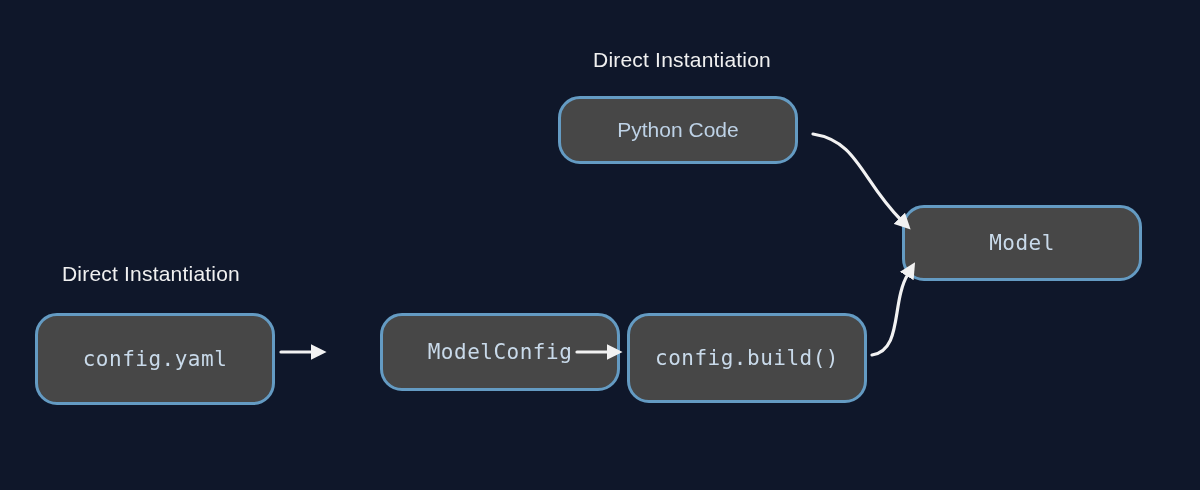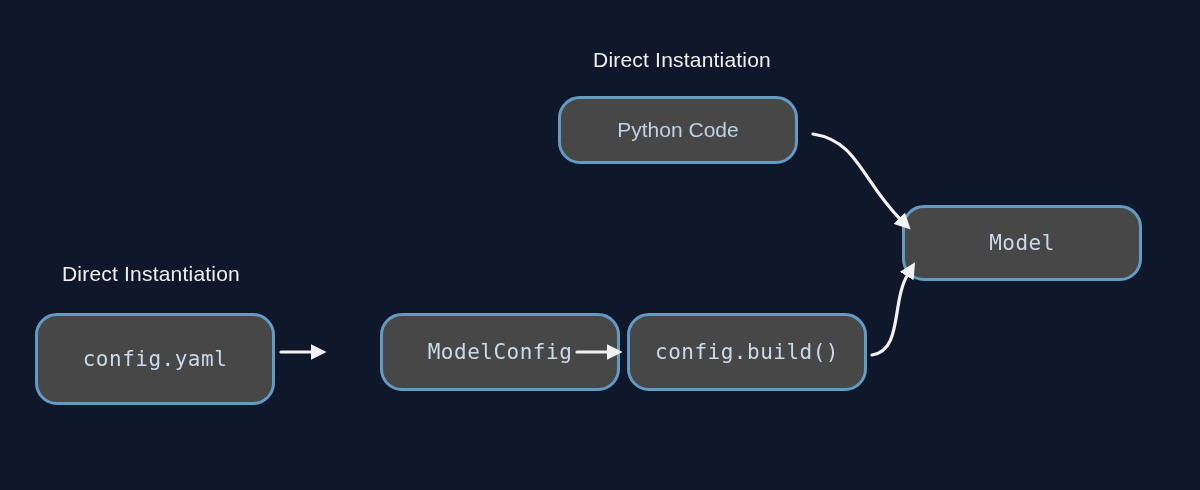--- a/index.html
+++ b/index.html
@@ -50,21 +50,21 @@
     color: #bed2e6;
   }
   .node.mono {
     font-family: "DejaVu Sans Mono", "Liberation Mono", monospace;
     font-size: 21px;
     letter-spacing: 0.5px;
   }
   #node-python-code { left: 558px; top: 96px;  height: 68px; }
   #node-config-yaml { left: 35px;  top: 313px; height: 92px; }
   #node-model-config{ left: 332px; top: 313px; height: 78px; margin-left: 48px; }
-  #node-config-build{ left: 627px; top: 313px; height: 78px; }
+  #node-config-build{ left: 627px; top: 313px; height: 90px; }
   #node-model       { left: 902px; top: 205px; height: 76px; }
   svg.arrows {
     position: absolute;
     left: 0;
     top: 0;
     width: 1200px;
     height: 490px;
     pointer-events: none;
   }
   svg.arrows path.edge {

